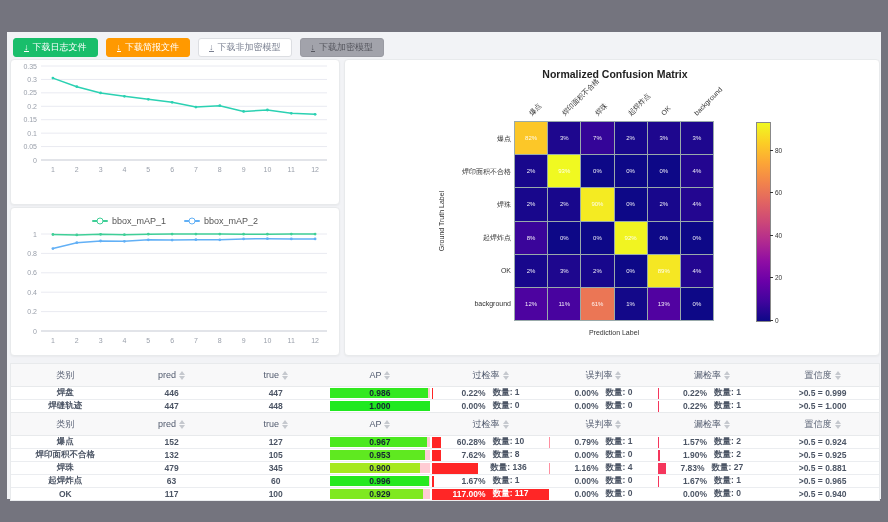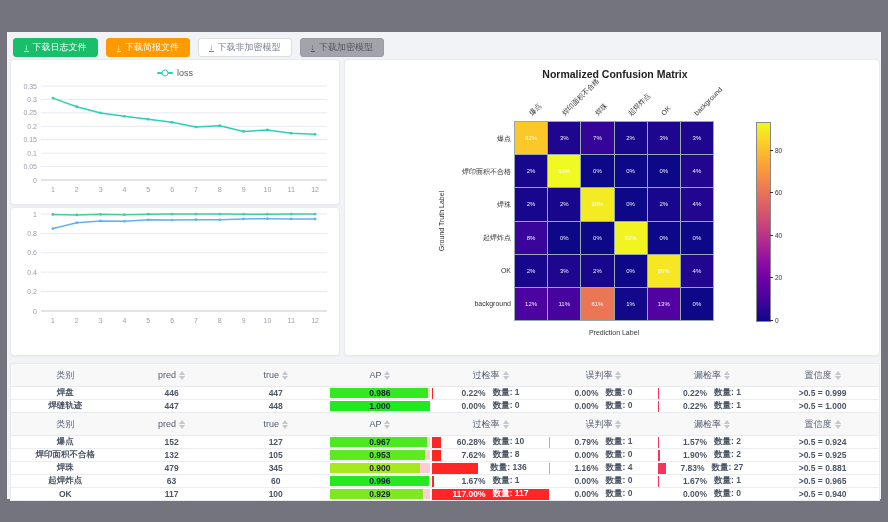--- a/index.html
+++ b/index.html
@@ -79,28 +79,20 @@
       <span class="dl">↓</span>
       <span>下载非加密模型</span>
     </button>
     <button class="btn btn-gray">
       <span class="dl">↓</span>
       <span>下载加密模型</span>
     </button>
   </div>
 
   <div class="card" id="card-loss">
-    <div class="legend-row">
-      <span class="leg">
-        <span class="leg-line" id="leg-loss-line" style="background: rgb(43, 209, 178);">
-          <span class="leg-dot" id="leg-loss-dot" style="border-color: rgb(43, 209, 178);"></span>
-          </span>
-        <span>loss</span>
-      </span>
-    </div>
     <div id="loss-plot"><svg width="328" height="122">
           <line x1="30" y1="100" x2="316" y2="100" stroke="#e9eaf1" stroke-width="1"></line>
           <text x="26" y="102.5" text-anchor="end" font-size="7" fill="#9aa0ab">0</text>
           <line x1="30" y1="86.57142857142857" x2="316" y2="86.57142857142857" stroke="#e9eaf1" stroke-width="1"></line>
           <text x="26" y="89.07142857142857" text-anchor="end" font-size="7" fill="#9aa0ab">0.05</text>
           <line x1="30" y1="73.14285714285714" x2="316" y2="73.14285714285714" stroke="#e9eaf1" stroke-width="1"></line>
           <text x="26" y="75.64285714285714" text-anchor="end" font-size="7" fill="#9aa0ab">0.1</text>
           <line x1="30" y1="59.71428571428571" x2="316" y2="59.71428571428571" stroke="#e9eaf1" stroke-width="1"></line>
           <text x="26" y="62.21428571428571" text-anchor="end" font-size="7" fill="#9aa0ab">0.15</text>
           <line x1="30" y1="46.28571428571428" x2="316" y2="46.28571428571428" stroke="#e9eaf1" stroke-width="1"></line>
@@ -134,20 +126,34 @@
           <circle cx="184.9" cy="47.1" r="1.4" fill="#2bd1b2"></circle>
           <circle cx="208.8" cy="45.7" r="1.4" fill="#2bd1b2"></circle>
           <circle cx="232.6" cy="51.4" r="1.4" fill="#2bd1b2"></circle>
           <circle cx="256.4" cy="50.0" r="1.4" fill="#2bd1b2"></circle>
           <circle cx="280.3" cy="53.3" r="1.4" fill="#2bd1b2"></circle>
           <circle cx="304.1" cy="54.3" r="1.4" fill="#2bd1b2"></circle>
         </svg></div>
   </div>
 
   <div class="card" id="card-map">
+    <div class="legend-row">
+      <span class="leg">
+        <span class="leg-line" id="leg-m1-line" style="background: rgb(63, 207, 151);">
+          <span class="leg-dot" id="leg-m1-dot" style="border-color: rgb(63, 207, 151);"></span>
+          </span>
+        <span>bbox_mAP_1</span>
+      </span>
+      <span class="leg">
+        <span class="leg-line" id="leg-m2-line" style="background: rgb(98, 176, 246);">
+          <span class="leg-dot" id="leg-m2-dot" style="border-color: rgb(98, 176, 246);"></span>
+          </span>
+        <span>bbox_mAP_2</span>
+      </span>
+    </div>
     <div id="map-plot"><svg width="328" height="125">
           <line x1="30" y1="103" x2="316" y2="103" stroke="#e9eaf1" stroke-width="1"></line>
           <text x="26" y="105.5" text-anchor="end" font-size="7" fill="#9aa0ab">0</text>
           <line x1="30" y1="83.60000000000001" x2="316" y2="83.60000000000001" stroke="#e9eaf1" stroke-width="1"></line>
           <text x="26" y="86.10000000000001" text-anchor="end" font-size="7" fill="#9aa0ab">0.2</text>
           <line x1="30" y1="64.19999999999999" x2="316" y2="64.19999999999999" stroke="#e9eaf1" stroke-width="1"></line>
           <text x="26" y="66.69999999999999" text-anchor="end" font-size="7" fill="#9aa0ab">0.4</text>
           <line x1="30" y1="44.800000000000004" x2="316" y2="44.800000000000004" stroke="#e9eaf1" stroke-width="1"></line>
           <text x="26" y="47.300000000000004" text-anchor="end" font-size="7" fill="#9aa0ab">0.6</text>
           <line x1="30" y1="25.399999999999995" x2="316" y2="25.399999999999995" stroke="#e9eaf1" stroke-width="1"></line>

